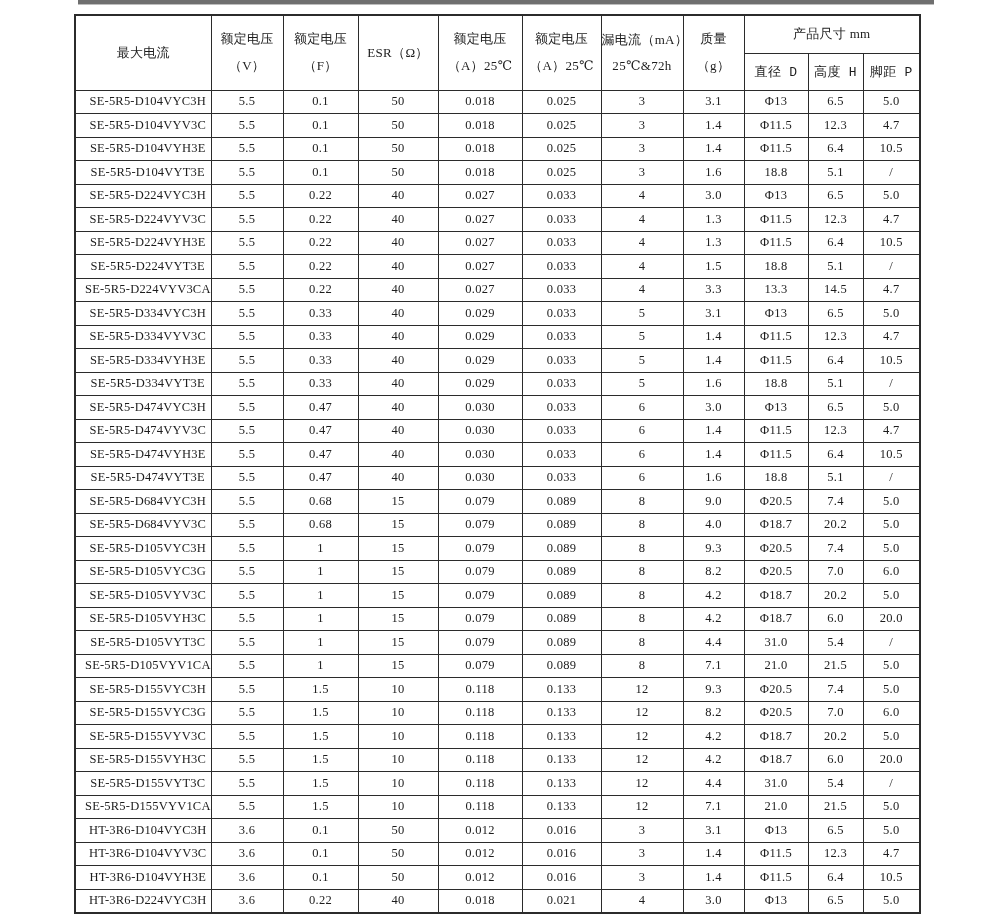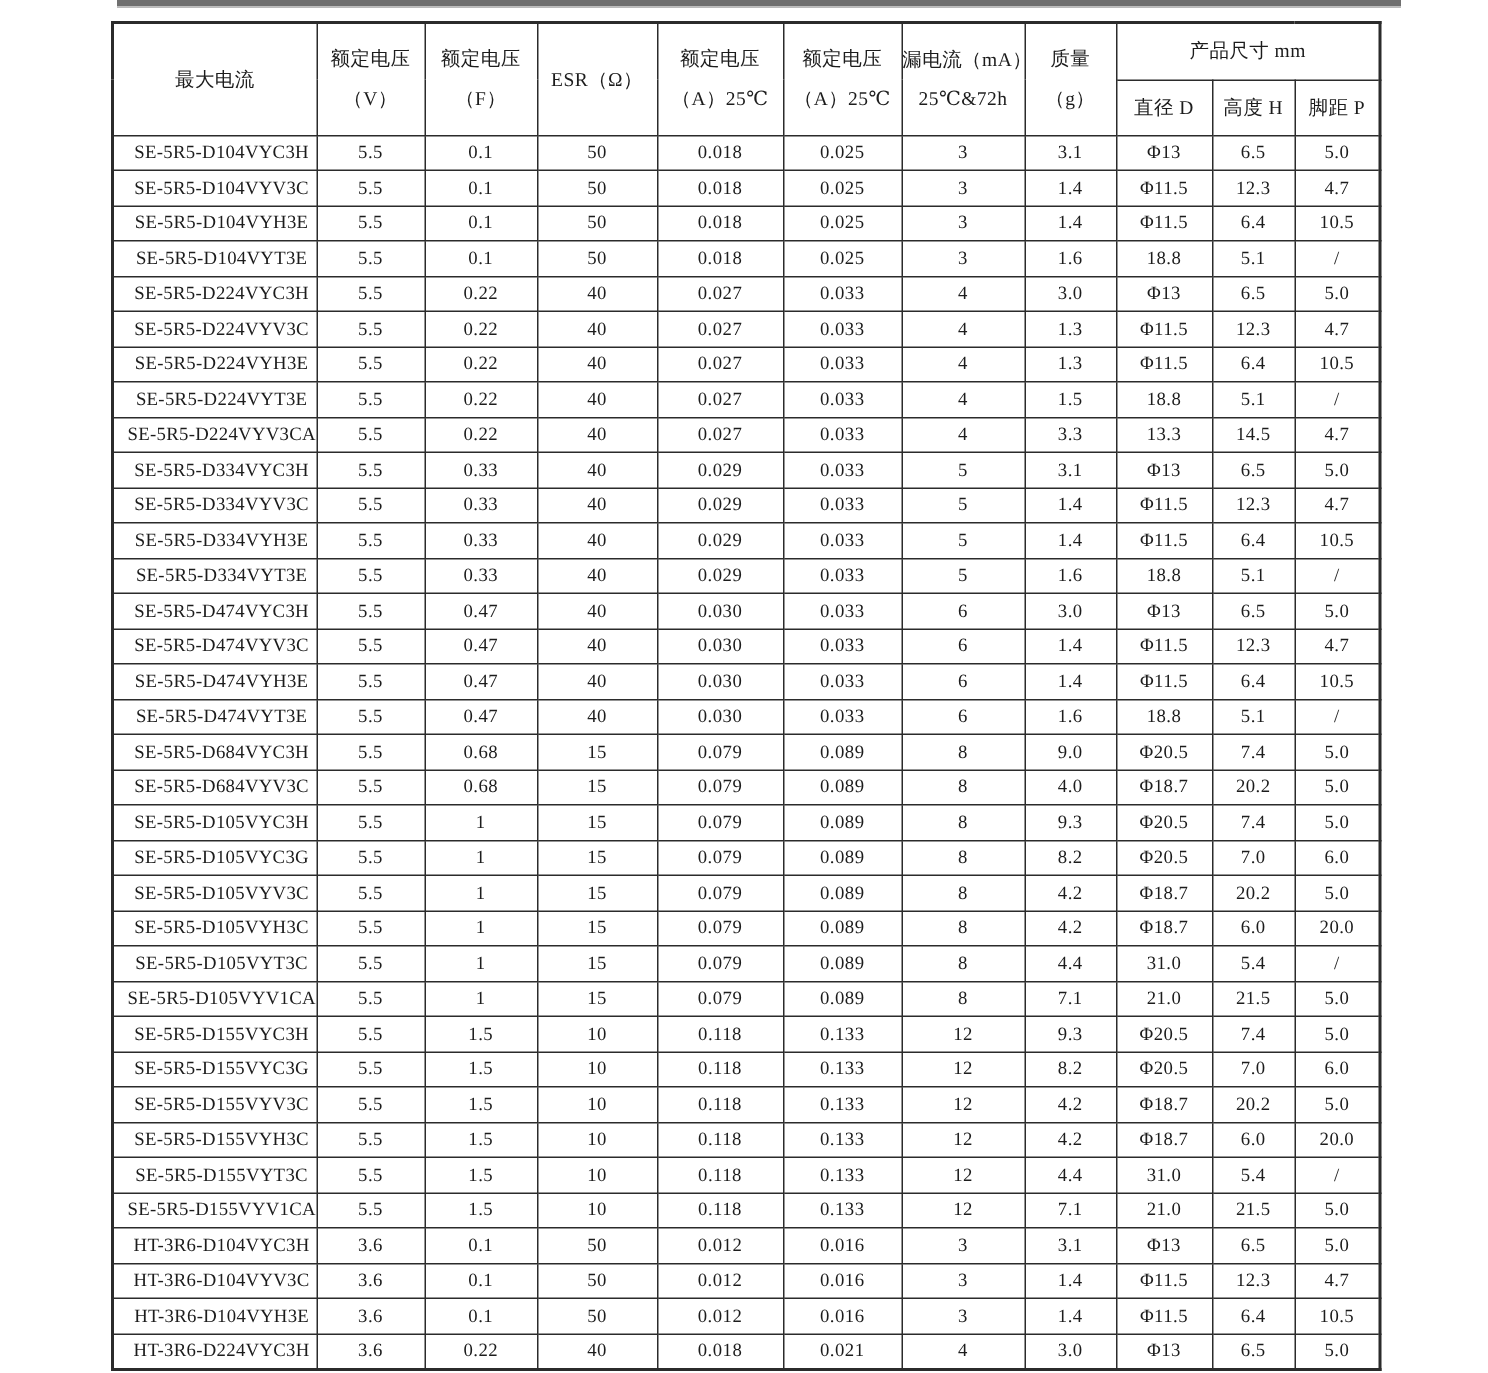--- a/index.html
+++ b/index.html
@@ -28,21 +28,21 @@
     text-align: center;
     vertical-align: middle;
     padding: 0;
     white-space: nowrap;
     overflow: hidden;
     letter-spacing: 0.3px;
   }
   table.spec { border: 2px solid #2b2b2b; }
   thead th { font-weight: normal; font-size: 13px; }
   thead tr.h1 th { height: 38px; }
-  thead tr.h2 th { height: 37px; }
+  thead tr.h2 th { height: 37px; font-family: Liberation Mono, monospace; }
   th .l1 { display: block; margin-bottom: 9px; text-align: center; }
   th .l2 { display: block; }
   th.two-line { padding-top: 2px; }
   tbody td { height: 23.5px; font-size: 12.5px; }
   tbody td.model {
     text-align: center;
     padding-left: 9px;
     letter-spacing: 0.2px;
   }
 </style>

